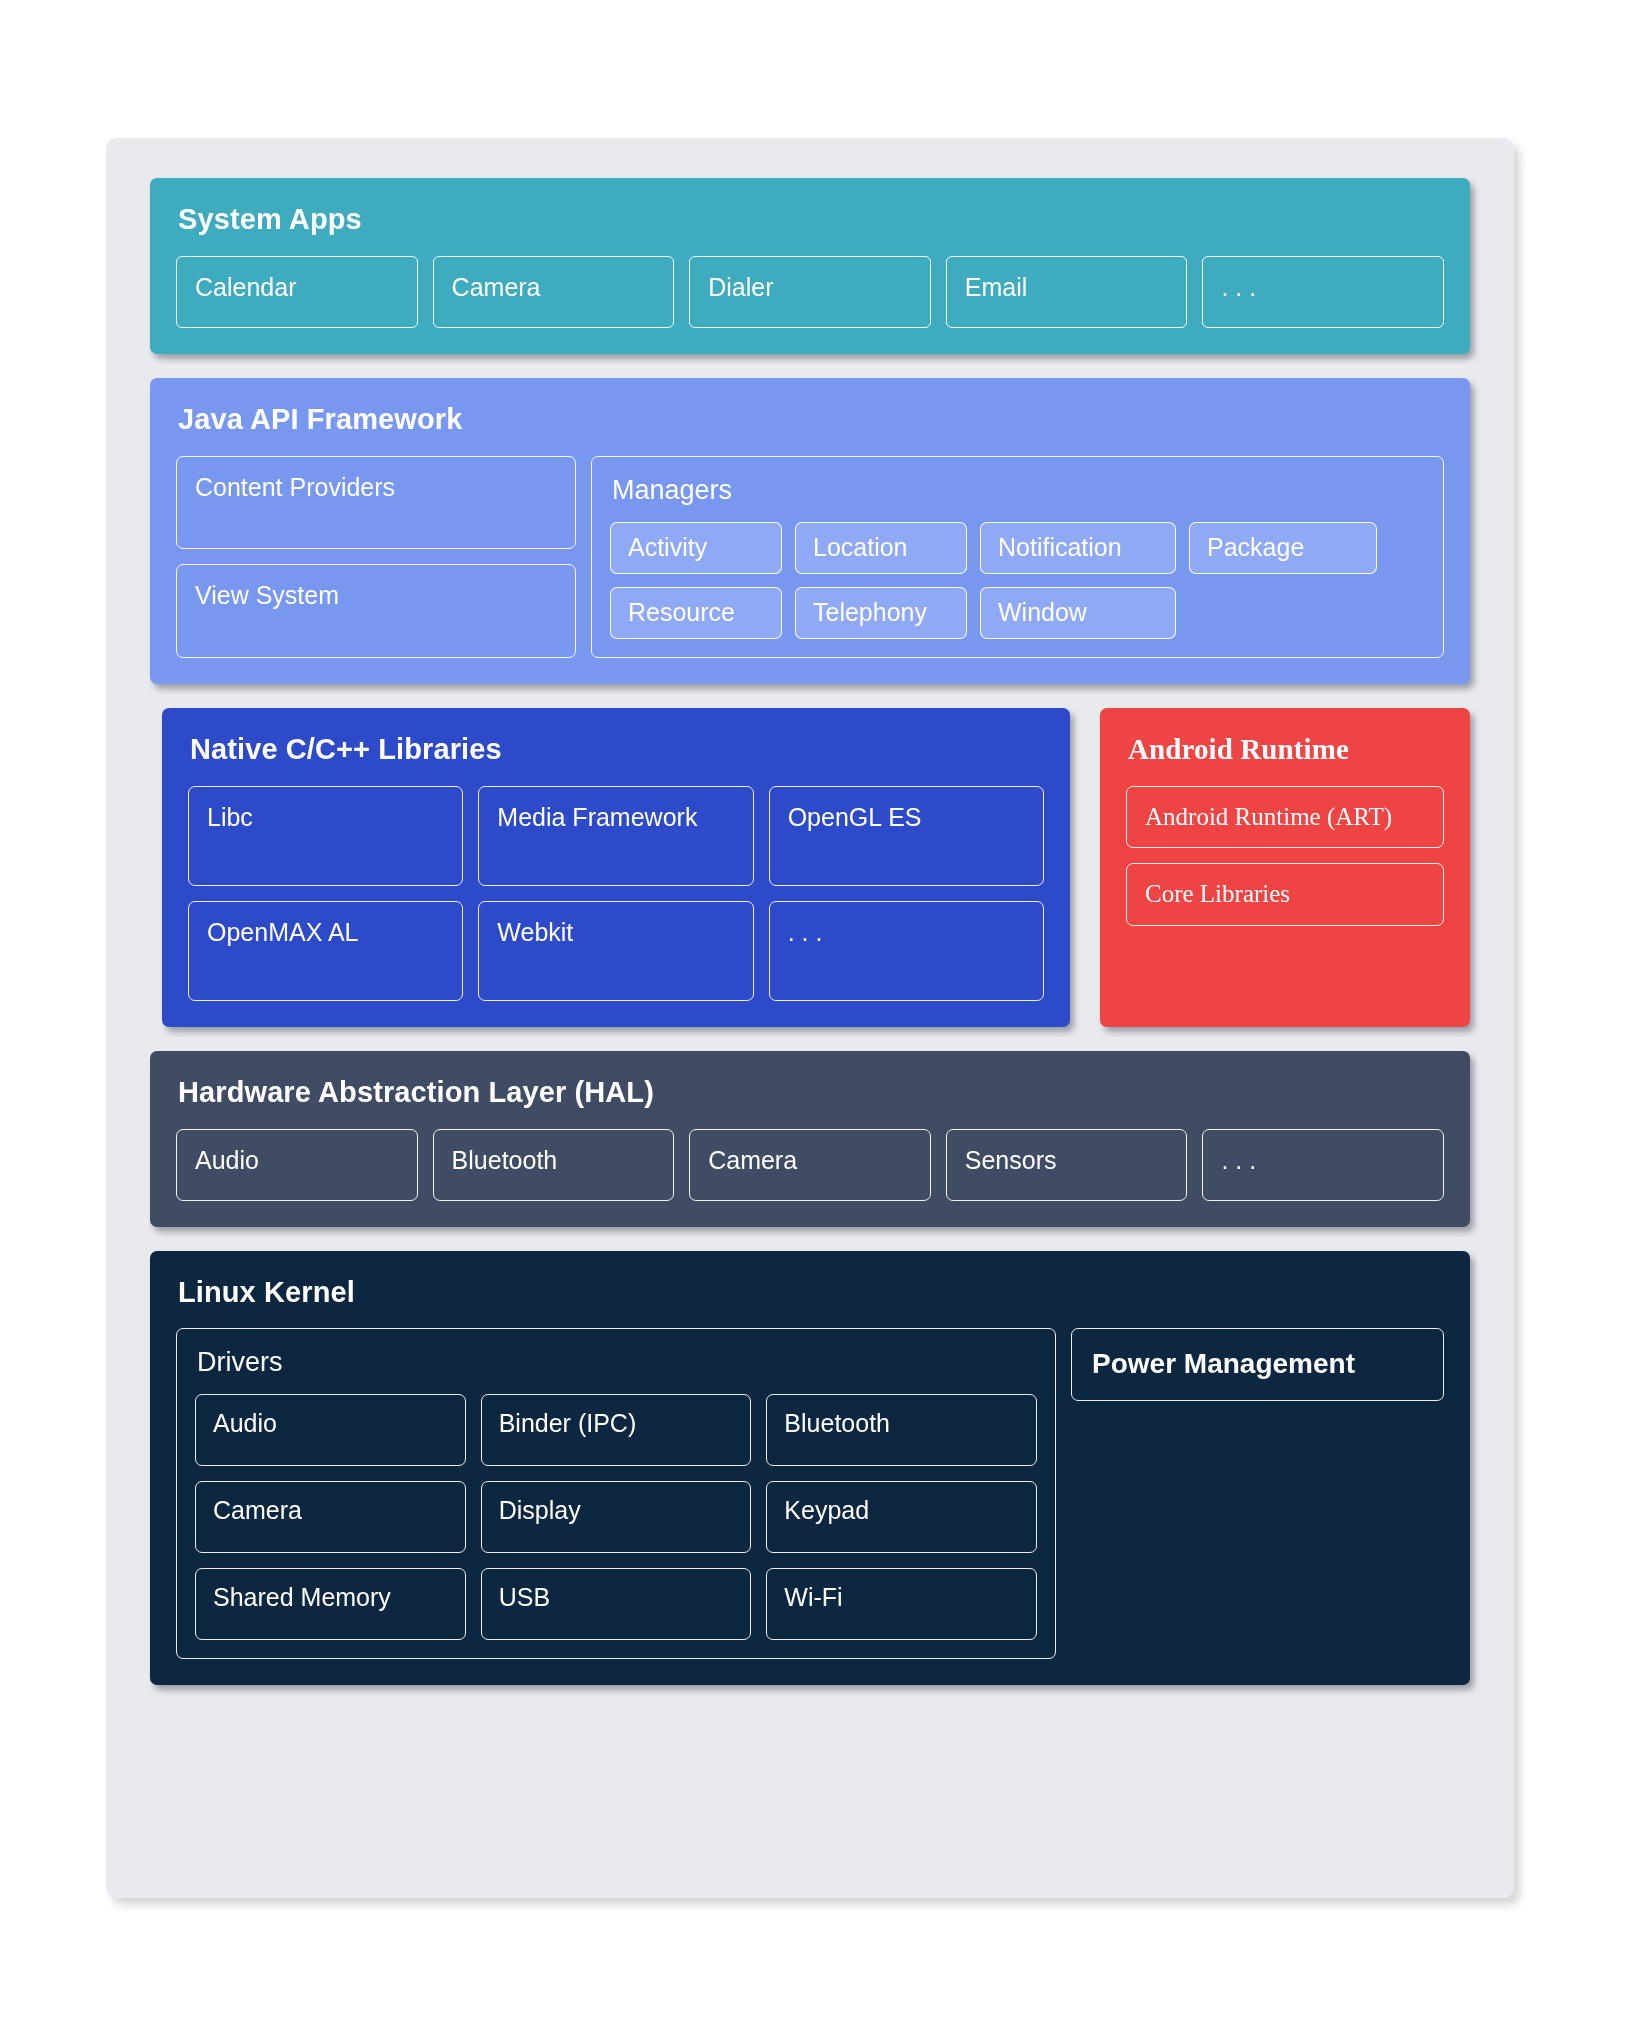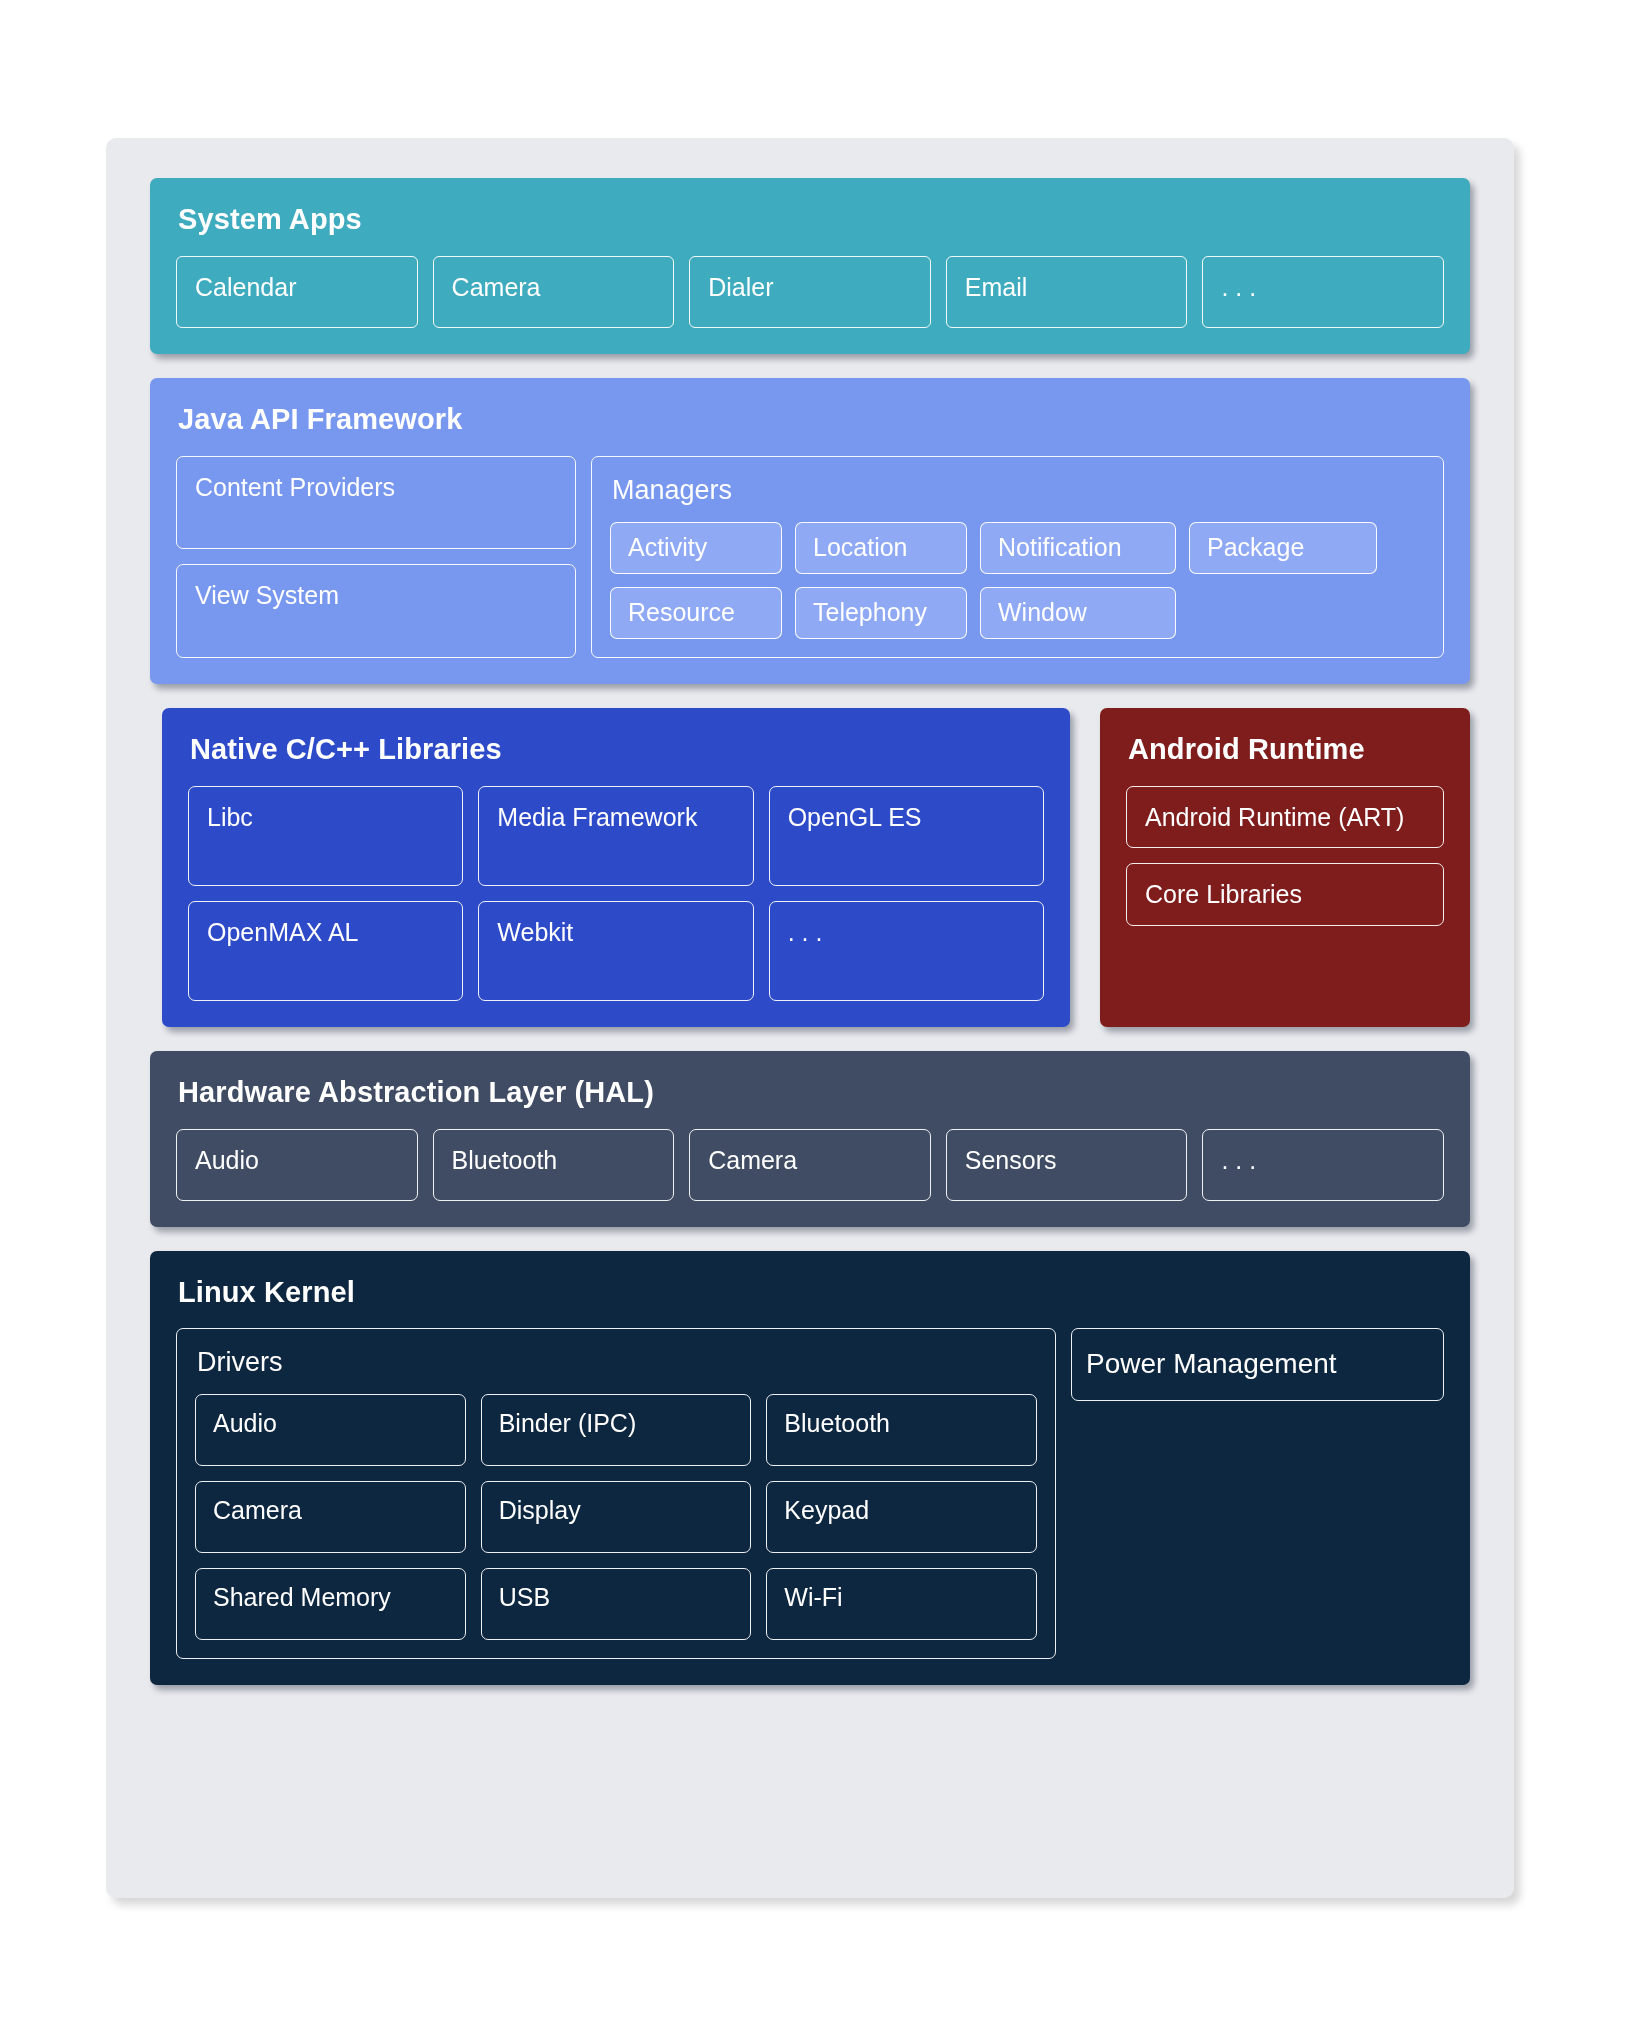--- a/index.html
+++ b/index.html
@@ -142,21 +142,21 @@
   }
   .native { background: #2d4ac9; flex: 0 0 908px; margin-left: 12px; }
   .native .lib-grid {
     display: flex;
     flex-direction: column;
     gap: 15px;
   }
   .native .lib-grid .tile-row .tile {
     height: 100px;
   }
-  .runtime { background: #7f1d1d; flex: 1 1 auto; }
+  .runtime { background: #ef4444; flex: 1 1 auto; font-family: Liberation Serif, serif; }
   .runtime .tile-col {
     display: flex;
     flex-direction: column;
     gap: 15px;
   }
   .runtime .tile {
     height: 100px;
   }
 
   
@@ -199,21 +199,22 @@
     height: 72px;
   }
   .power {
     flex: 1 1 auto;
     border: 1.6px solid rgba(255,255,255,0.92);
     border-radius: 7px;
     color: #ffffff;
     font-size: 28px;
     line-height: 1.22;
     box-sizing: border-box;
-    padding: 18px 14px;
+    padding: 18px 20px;
+    font-weight: bold;
   }
 </style>
 </head>
 <body>
 
 <div class="page">
   <div class="frame">
 
     <section class="layer apps">
       <div class="layer-title">System Apps</div>

